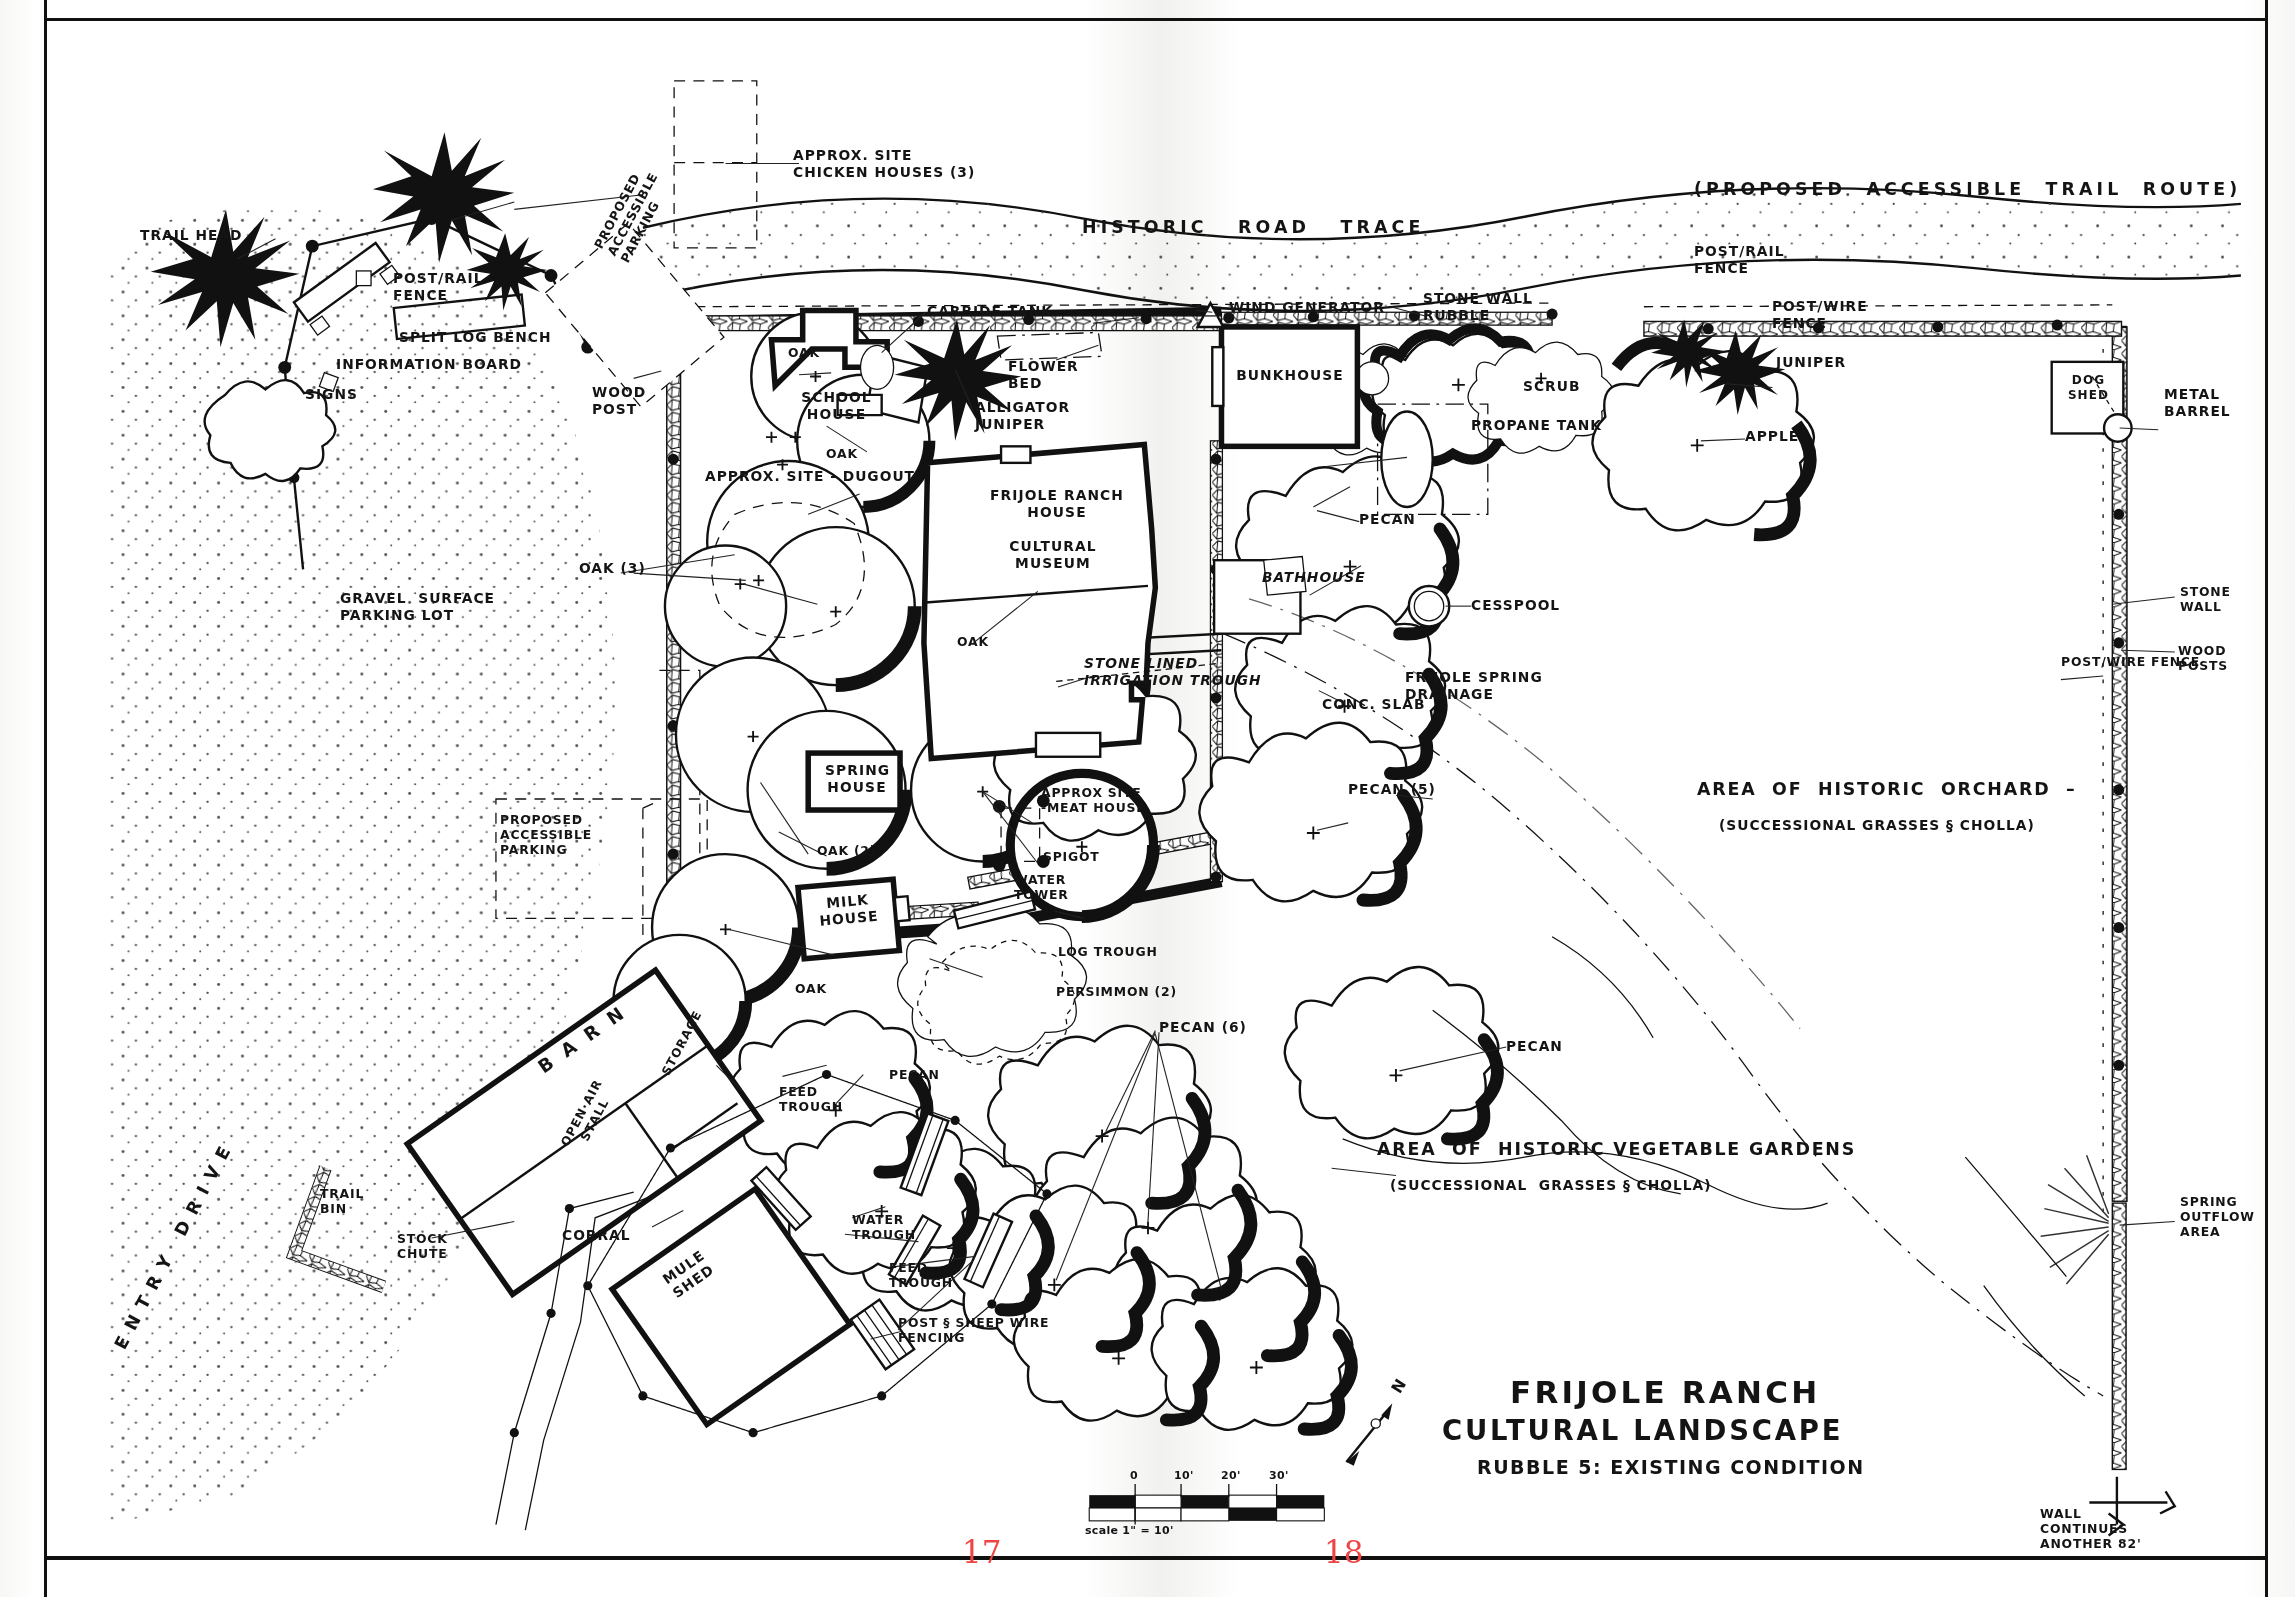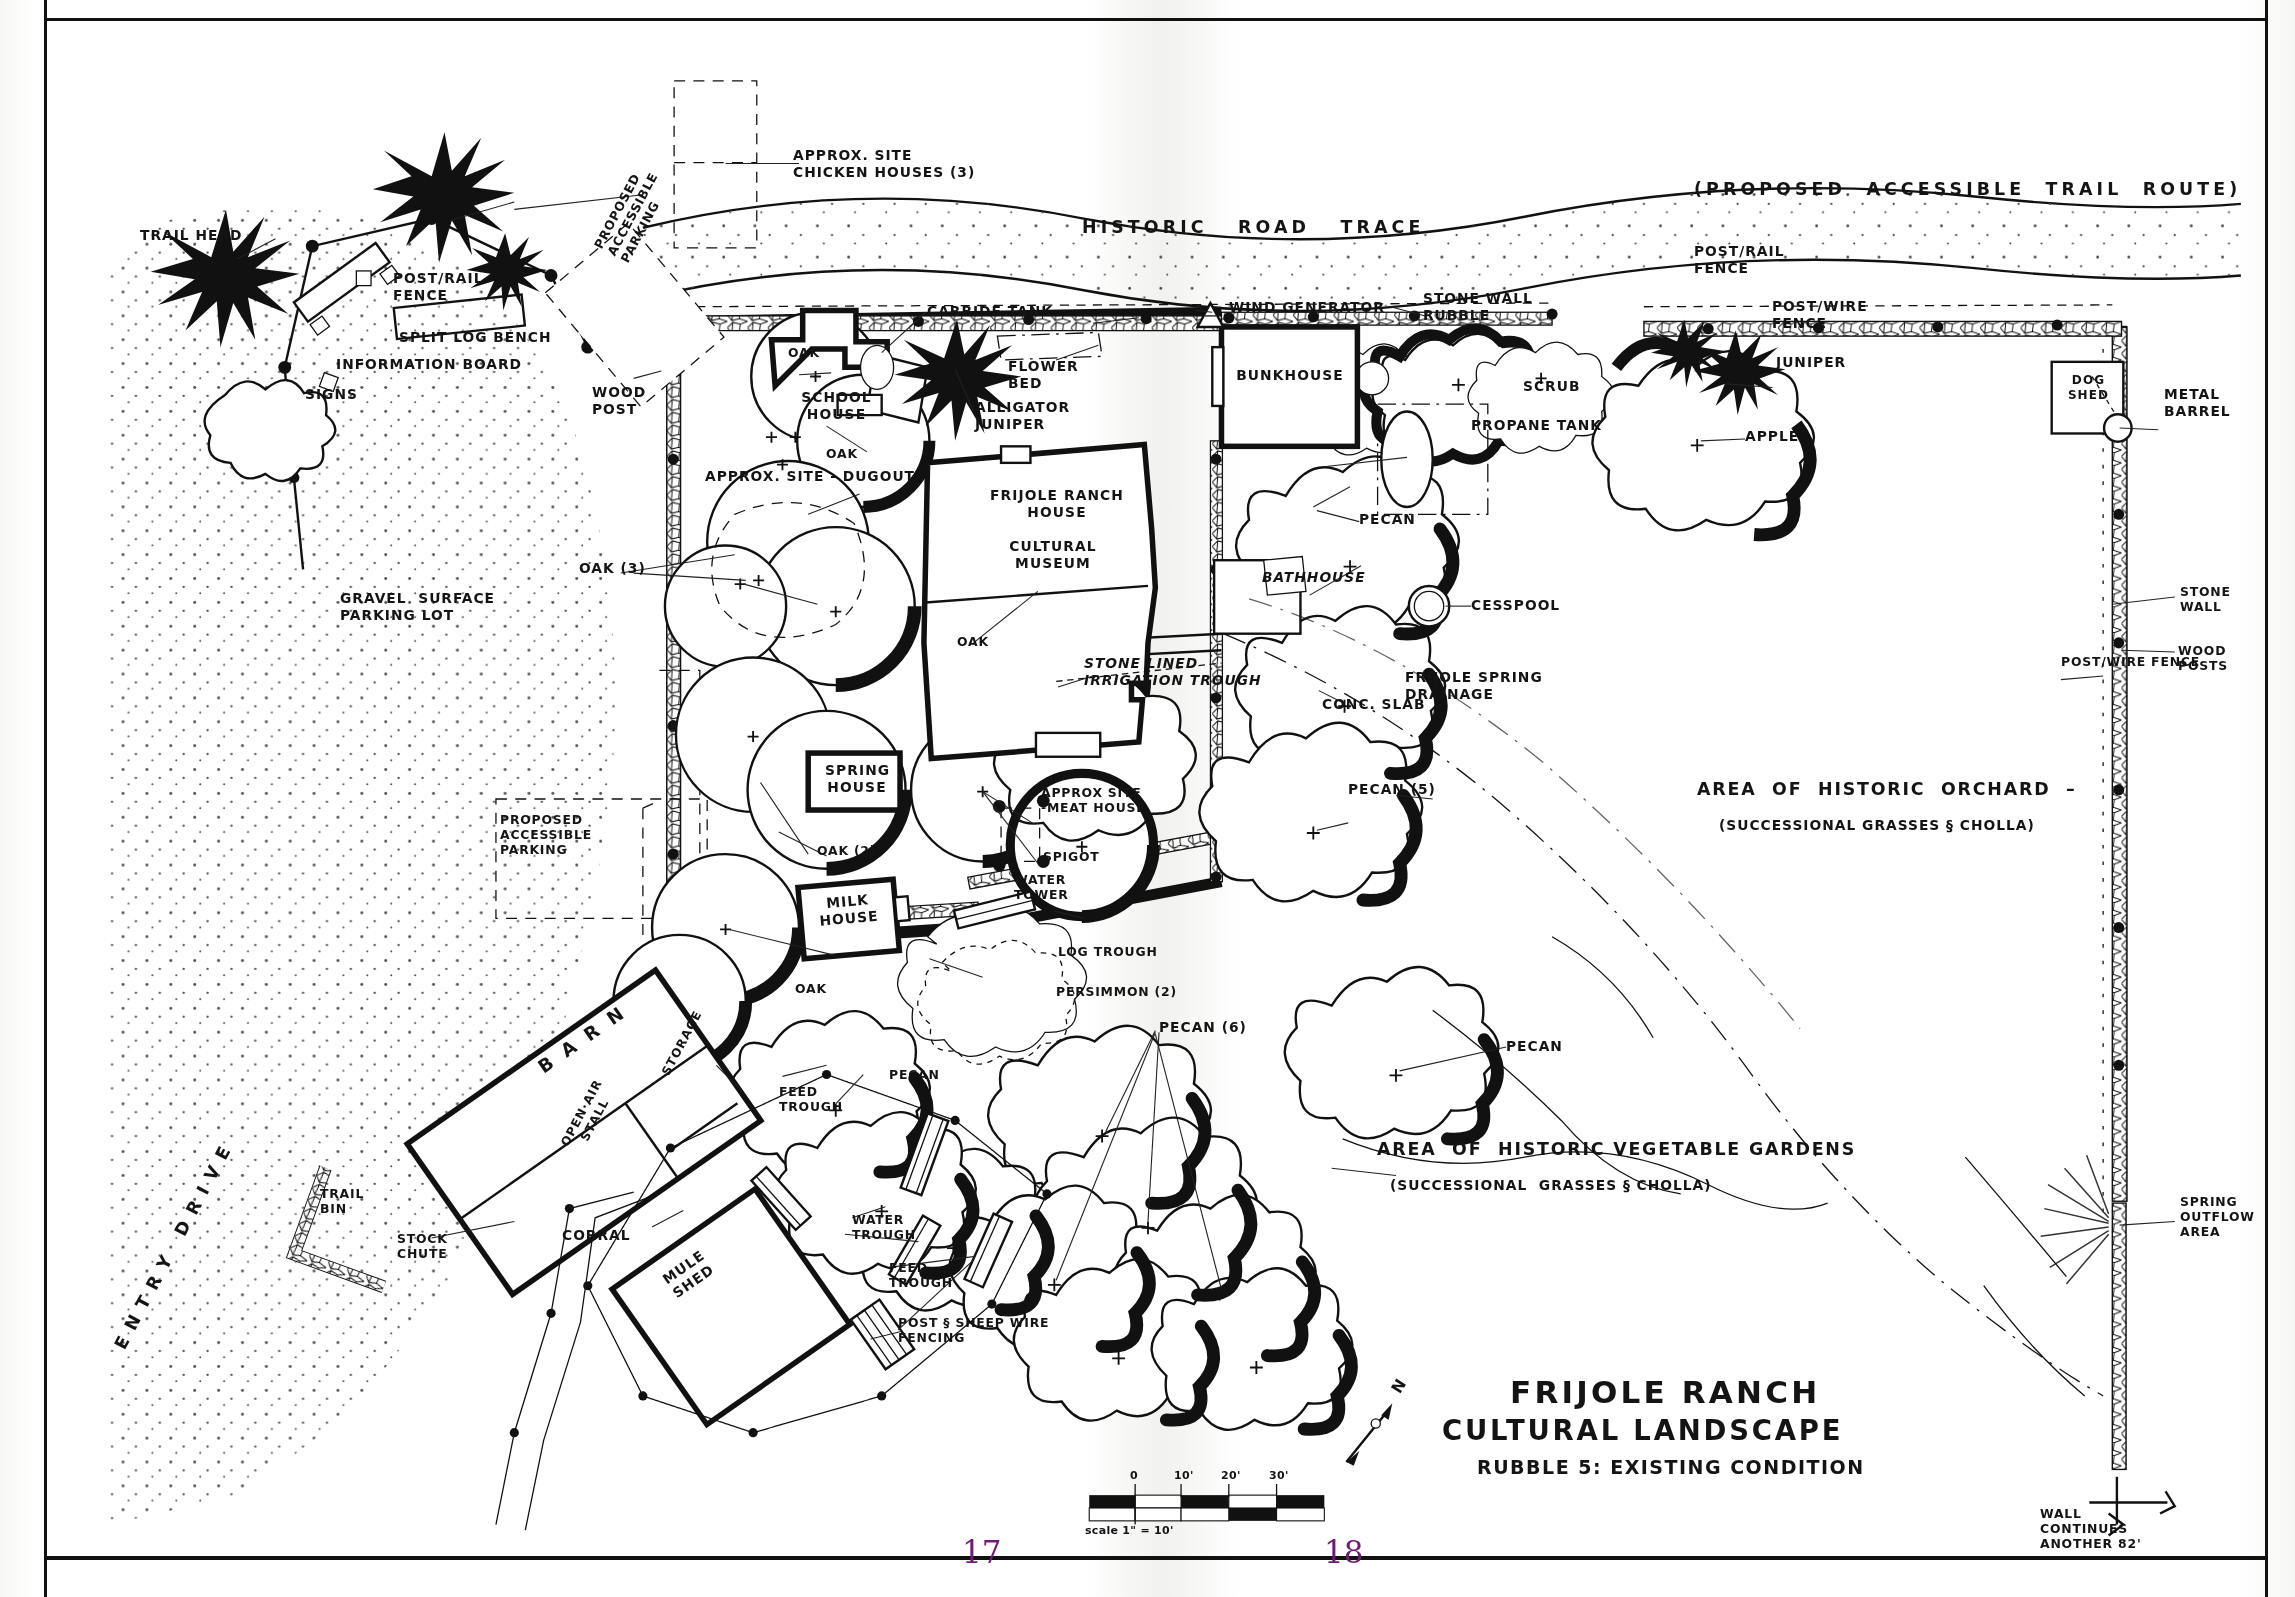--- a/index.html
+++ b/index.html
@@ -37,21 +37,21 @@
     white-space:pre;
     font-size:13.8px;
     transform-origin:left top;
   }
   .lbl.sm{font-size:12.4px;letter-spacing:0.8px;}
   .lbl.lg{font-size:17.4px;letter-spacing:1.8px;}
   .lbl.sp{letter-spacing:4.1px;}
   .title1{font-size:31px;letter-spacing:3.2px;font-weight:700;}
   .title2{font-size:27.5px;letter-spacing:2.8px;font-weight:700;}
   .title3{font-size:19px;letter-spacing:1.5px;font-weight:700;}
-  .pagenum{font-family:"DejaVu Serif",serif;font-size:31px;font-weight:400;letter-spacing:0;color:#701a75;text-align:right;}
+  .pagenum{font-family:"DejaVu Serif",serif;font-size:31px;font-weight:400;letter-spacing:0;color:#ef4444;text-align:right;}
   .scalecap{font-size:11px;font-weight:700;letter-spacing:0.3px;}
   .bldglbl{font-size:13.8px;font-weight:700;letter-spacing:1.1px;text-align:center;}
 </style>
 </head>
 <body>
 
 <div id="page">
   <div id="paper"></div>
   <div class="edgeline" id="edge-left"></div>
   <div class="edgeline" id="edge-top"></div>

